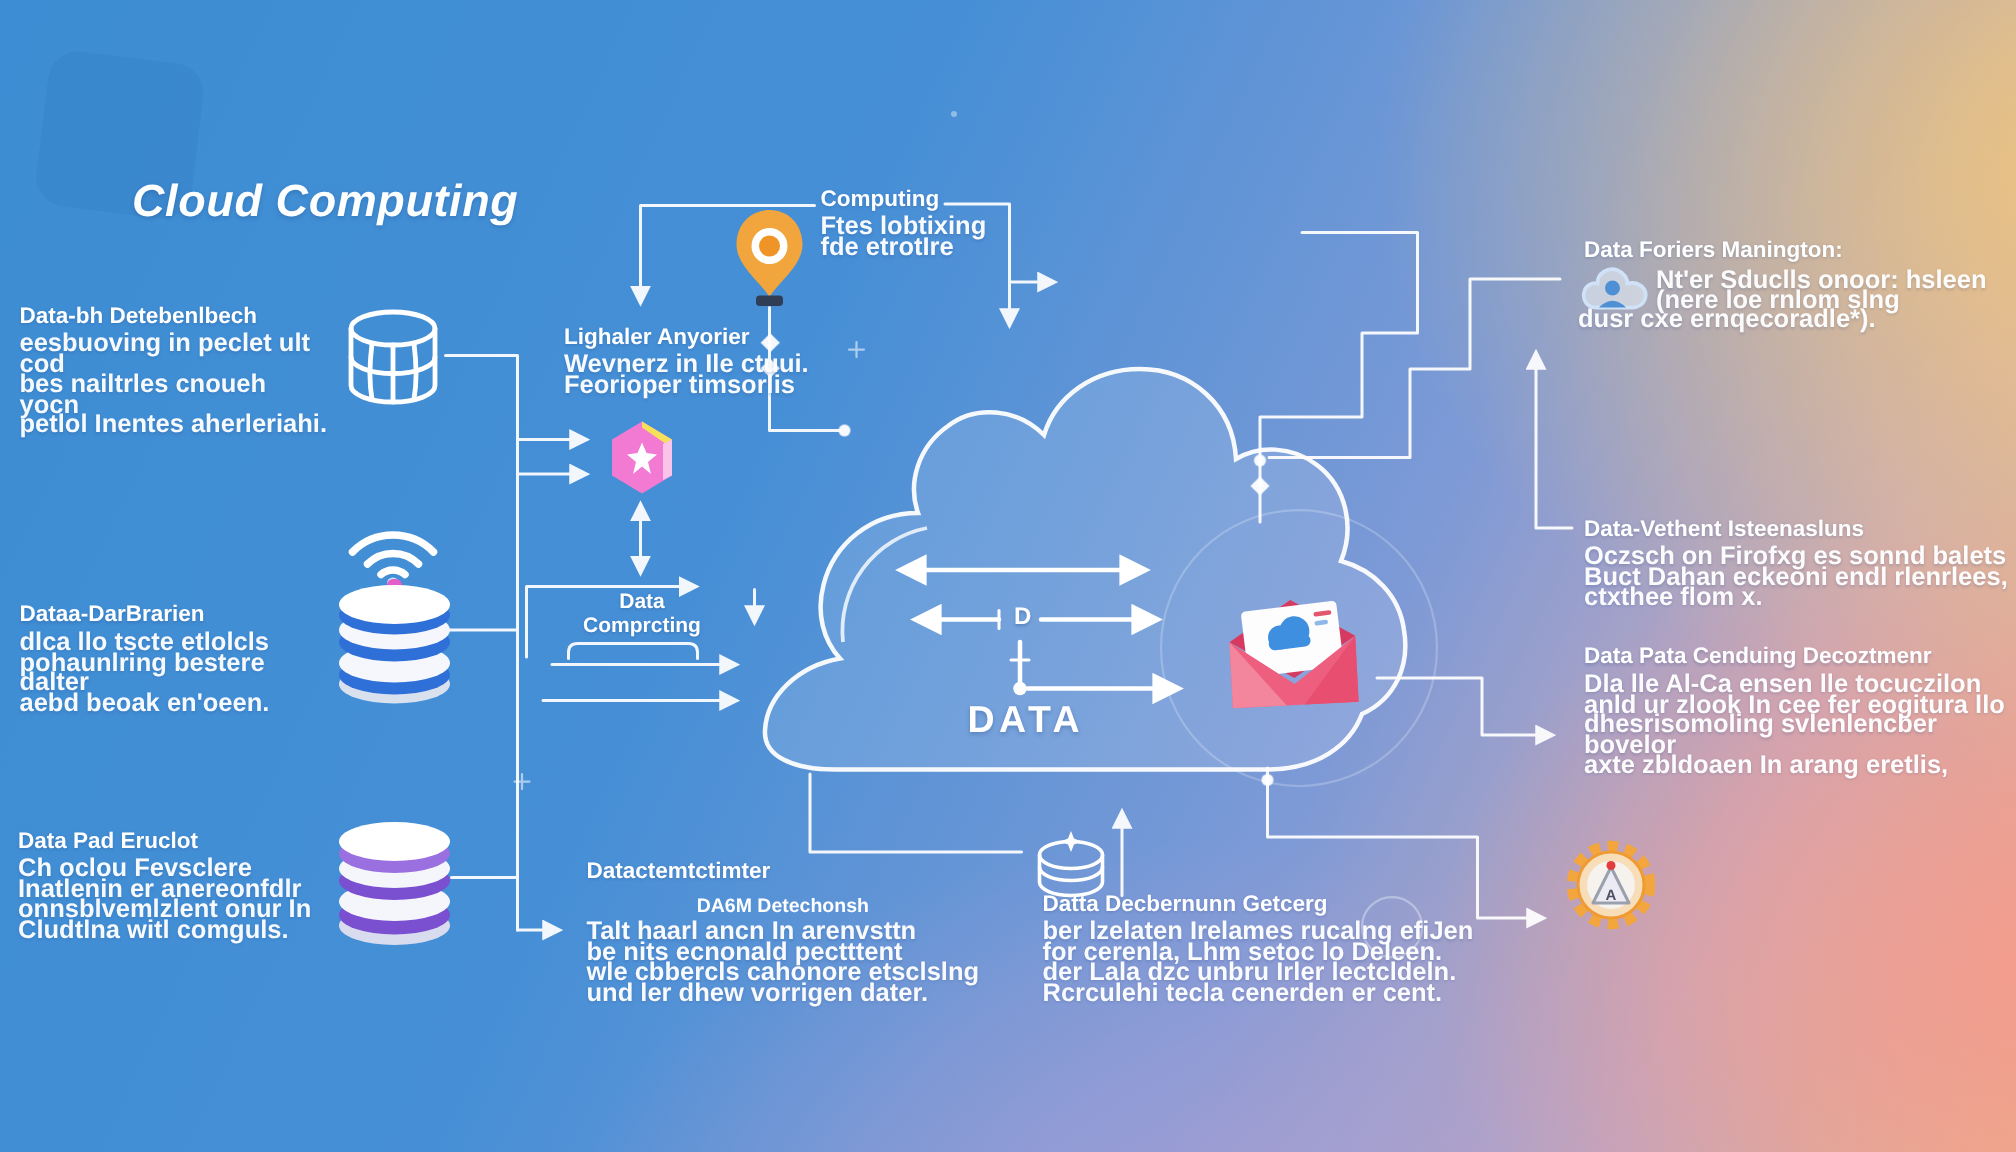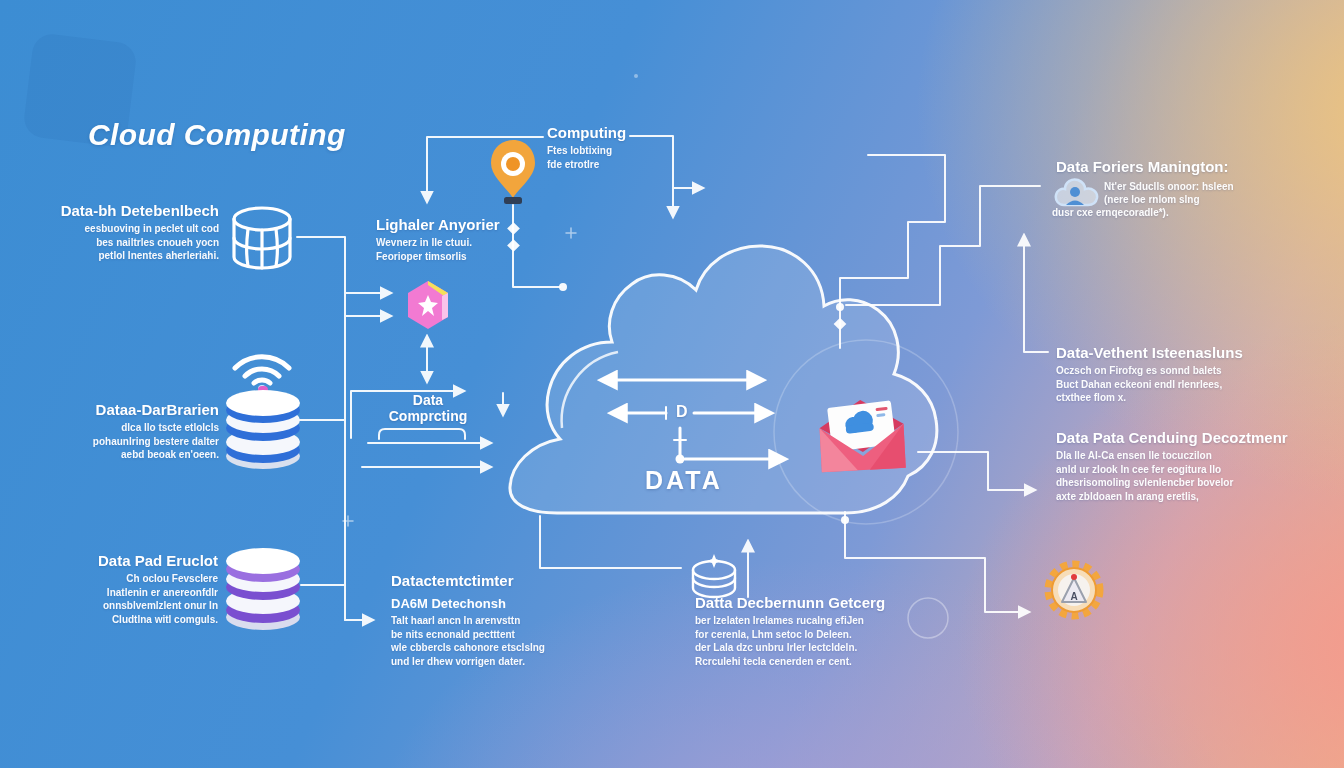--- a/index.html
+++ b/index.html
@@ -10,27 +10,27 @@
       radial-gradient(820px 640px at 106% 14%, rgba(240,199,120,.95), rgba(240,199,120,0) 62%),
       radial-gradient(760px 560px at 104% 84%, rgba(246,152,140,.92), rgba(246,152,140,0) 58%),
       radial-gradient(700px 460px at 60% 110%, rgba(168,158,212,.85), rgba(168,158,212,0) 62%),
       linear-gradient(115deg,#3c8dd3 0%,#468fd6 38%,#7e9ad6 66%,#c7a8bb 84%,#e8b48d 100%);
   }
   .abs{position:absolute;}
   .title{color:#fdfefe;font-size:30px;font-weight:700;letter-spacing:.4px;margin:0;
          text-shadow:0 1px 3px rgba(20,60,120,.25);font-style:italic;}
   .h{font-weight:700;font-size:15px;color:#fff;line-height:17px;text-shadow:0 1px 2px rgba(30,60,120,.25);}
   .h.sm{font-size:15px;}
-  .b{font-weight:600;font-size:10px;line-height:13.5px;color:rgba(255,255,255,.96);
+  .b{font-weight:600;font-size:17px;line-height:13.5px;color:rgba(255,255,255,.96);
      text-shadow:0 1px 2px rgba(40,70,130,.22);}
-  .right-al{text-align:right;}
+  .right-al{text-align:left;}
   .ctr{text-align:center;}
   .lb{width:206px;}
   .mt2{margin-top:3px;}
-  .sub{font-weight:700;font-size:13px;color:#fff;margin-top:7px;line-height:15px;}
+  .sub{font-weight:700;font-size:13px;color:#fff;margin-top:7px;line-height:15px;text-align:center;}
   .comp-label{font-weight:700;font-size:14px;line-height:16px;color:#fff;text-shadow:0 1px 2px rgba(30,60,120,.3);}
   .data-word{color:#fff;font-weight:700;font-size:25px;letter-spacing:3px;text-shadow:0 1px 3px rgba(30,60,120,.3);}
   .d-word{color:#fff;font-weight:700;font-size:16px;text-shadow:0 1px 2px rgba(30,60,120,.3);}
   svg{display:block;}
   .layer{position:absolute;left:0;top:0;pointer-events:none;}
 </style>
 </head>
 <body>
 
 <div class="stage">

